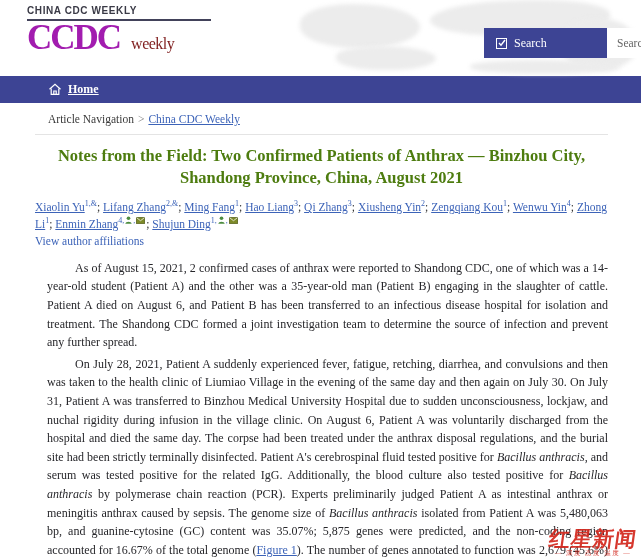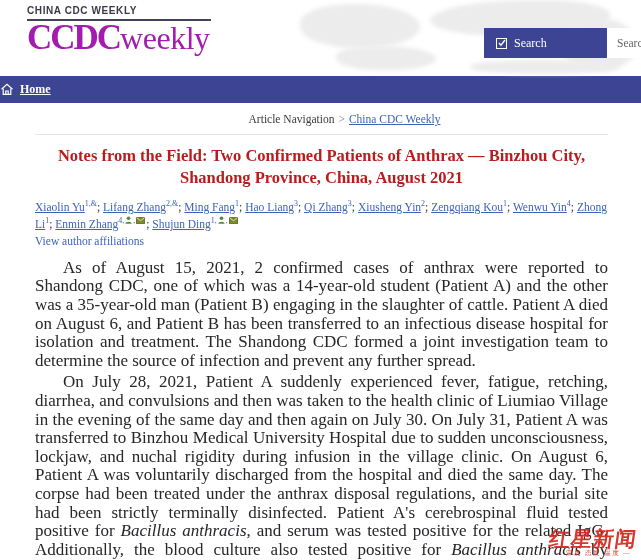--- a/index.html
+++ b/index.html
@@ -16,53 +16,53 @@
   .blob4 { left:336px; top:46px; width:100px; height:24px; }
   .blob5 { left:470px; top:60px; width:150px; height:14px; }
 
   .brand { position:absolute; left:27px; top:5px; z-index:2; }
   .brand-small { font-family:"Liberation Sans","DejaVu Sans",sans-serif; font-weight:bold;
                  font-size:10px; letter-spacing:.6px; color:#3a3a46; }
   .brand-rule-top { position:absolute; left:0; top:14px; width:184px; height:2px; background:#42425a; }
   .brand-logo { margin-top:4px; white-space:nowrap; }
   .logo-main { font-family:Liberation Serif, serif; font-weight:bold;
                font-size:35px; line-height:36px; color:#a21caf; letter-spacing:-2px; }
-  .logo-suffix { font-family:"Liberation Serif",serif; font-size:32px; color:#a21caf; letter-spacing:-.5px; }
+  .logo-suffix { font-family:"Liberation Serif",serif; font-size:16px; color:#7f1d1d; letter-spacing:-.5px;margin-left:11px; }
   .brand-cn { margin-top:1px; font-size:10.5px; font-weight:bold; color:#2c3a92; letter-spacing:2.5px; white-space:nowrap; }
   .brand-rule-cn { display:inline-block; width:72px; height:2px; background:#42425a; vertical-align:2px; margin-left:5px; }
 
   .search-bar { position:absolute; left:484px; top:28px; height:30px; display:flex; z-index:5; }
   .search-toggle { width:123px; background:#3d4494; display:flex; align-items:center; padding-left:12px; gap:7px; cursor:pointer; }
   .checkbox-glyph { width:11px; height:11px; border:1px solid #fff; display:flex; align-items:center; justify-content:center; flex:0 0 auto; }
   .search-toggle-label { color:#fff; font-size:12px; }
   .search-input { width:70px; height:30px; border:none; outline:none; background:#fff;
                   padding-left:10px; font-family:"Liberation Serif",serif; font-size:11.5px; color:#666; }
 
   
-  .nav-bar { height:27px; background:#3d4494; display:flex; align-items:center; gap:6px; }
+  .nav-bar { height:27px; background:#3d4494; display:flex; align-items:center; padding-left:48px; gap:6px; }
   .home-link { color:#fff; font-size:12px; font-weight:bold; text-decoration:underline; cursor:pointer; }
 
   
-  .breadcrumb { padding:10px 0 0 48px; font-size:11.5px; color:#3a3a3a;text-align:center; }
+  .breadcrumb { padding:10px 0 0 48px; font-size:11.5px; color:#3a3a3a; }
   .crumb-link { color:#3c63b8; text-decoration:underline; cursor:pointer; }
   .crumb-sep { color:#777; margin:0 4px; }
   .content-divider { margin:9px 33px 0 35px; height:1px; background:#e4e4e4; }
 
   
   .article { padding:8px 33px 0 35px; }
-  .article-title { text-align:center; color:#b91c1c; font-size:16.5px; line-height:22px; margin-top:2px; }
+  .article-title { text-align:center; color:#4d7c0f; font-size:16.5px; line-height:22px; margin-top:2px; }
   .author-line { margin-top:8px; font-size:11.5px; line-height:13px; color:#333; }
   .author-link { color:#3c63b8; text-decoration:underline; cursor:pointer; }
   .author-line sup { font-size:8px; color:#3c63b8; }
   .author-sep { color:#333; }
   .sup-icon { display:inline-block; vertical-align:4px; margin:0 1px; cursor:pointer; }
   .affiliations-link { display:inline-block; margin-top:3px; font-size:11.5px; color:#3c63b8; cursor:pointer; }
 
   .article-body { margin-top:10px; }
-  .body-para { font-size:17px; line-height:18.6px; color:#26262a; text-align:justify; text-indent:28px; margin:0 0 3px 0; }
+  .body-para { font-size:12px; line-height:18.6px; color:#26262a; text-align:justify; text-indent:28px; margin:0 0 3px 12px; }
   .fig-link { color:#3c63b8; text-decoration:underline; cursor:pointer; }
 
   
   .watermark { position:absolute; right:4px; bottom:2px; text-align:center; z-index:10; color:#d3281e; opacity:.93; }
   .watermark-logo { font-size:21px; font-weight:bold; letter-spacing:1px; transform:skewX(-8deg); line-height:22px; }
   .watermark-tagline { font-size:6.5px; letter-spacing:1.5px; margin-top:-1px; white-space:nowrap; }
 </style>
 </head>
 <body>
 

